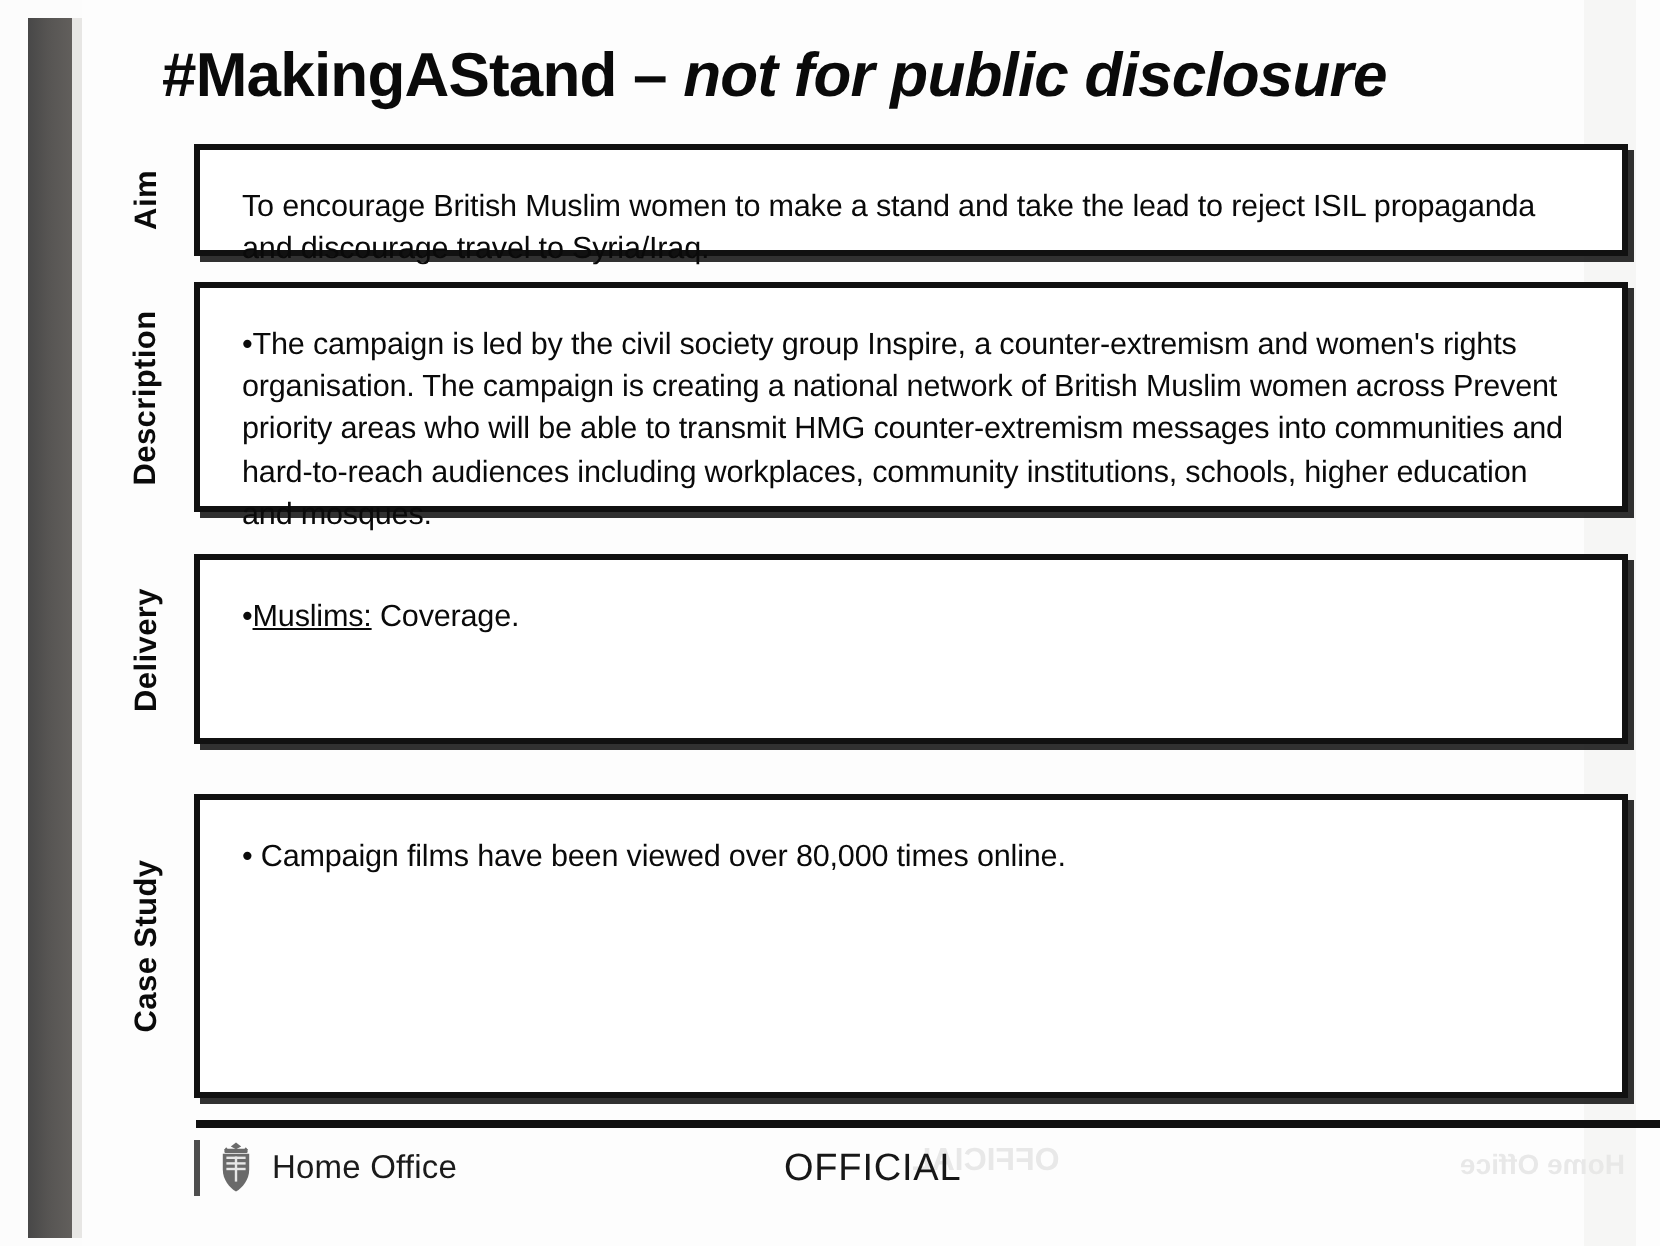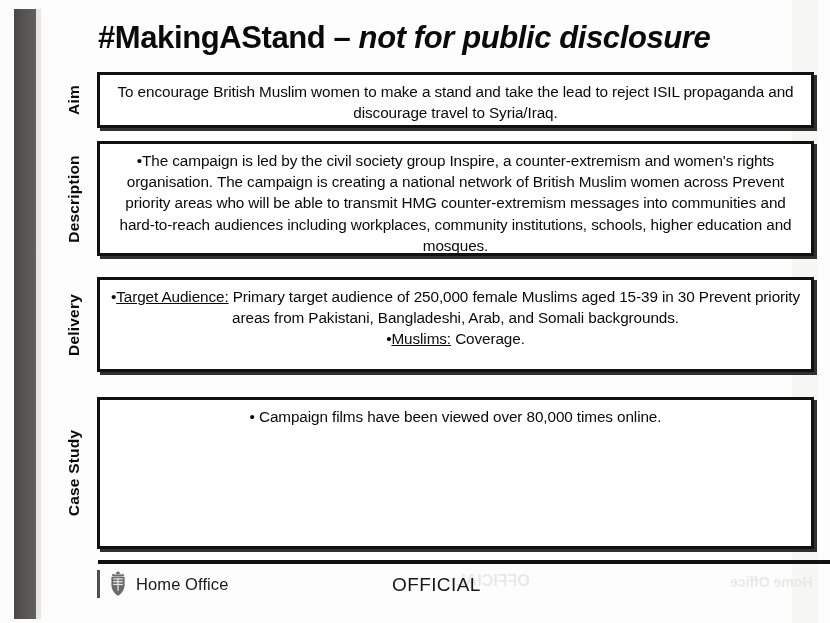--- a/index.html
+++ b/index.html
@@ -57,21 +57,21 @@
   .smudge {
     position: absolute;
     background: #e9e7e4;
     opacity: .5;
     pointer-events: none;
   }
 
   
   .title {
     position: absolute;
-    left: 57px;
+    left: 40px;
     top: 20px;
     font-size: 31px;
     font-weight: bold;
     letter-spacing: -0.4px;
     white-space: nowrap;
   }
   .title .ital { font-style: italic; }
 
   
   .section {
@@ -100,25 +100,24 @@
     right: 0;
     top: 0;
     bottom: 0;
     border: 3px solid #111;
     background: #ffffff;
     box-shadow: 3px 3px 0 0 rgba(20,20,20,.88);
     box-sizing: border-box;
     padding: 6px 9px 4px 9px;
   }
   .box p {
-    margin: 0;
+    margin: 12px;
     font-size: 15.3px;
     line-height: 21.2px;
     letter-spacing: -0.1px;
-    text-align: center;
   }
   .u { text-decoration: underline; }
 
   
   .footer-rule {
     position: absolute;
     left: 57px;
     top: 560px;
     width: 741px;
     height: 4px;
@@ -195,21 +194,20 @@
       <div class="box">
         <p>•The campaign is led by the civil society group Inspire, a counter-extremism and women's rights organisation. The campaign is creating a national network of British Muslim women across Prevent priority areas who will be able to transmit HMG counter-extremism messages into communities and hard-to-reach audiences including workplaces, community institutions, schools, higher education and mosques.</p>
       </div>
     </div>
 
     <div class="section" style="left:16px; top:277px; width:757px; height:95px;">
       <div class="side-label">
         <span>Delivery</span>
       </div>
       <div class="box">
-        <p><span>•</span><span class="u">Target Audience:</span><span> Primary target audience of 250,000 female Muslims aged 15-39 in 30 Prevent priority areas from Pakistani, Bangladeshi, Arab, and Somali backgrounds.</span></p>
         <p><span>•</span><span class="u">Muslims:</span><span>  Coverage.</span></p>
       </div>
     </div>
 
     <div class="section" style="left:16px; top:397px; width:757px; height:152px;">
       <div class="side-label">
         <span>Case Study</span>
       </div>
       <div class="box">
         <p>• Campaign films have been viewed over 80,000 times online.</p>

